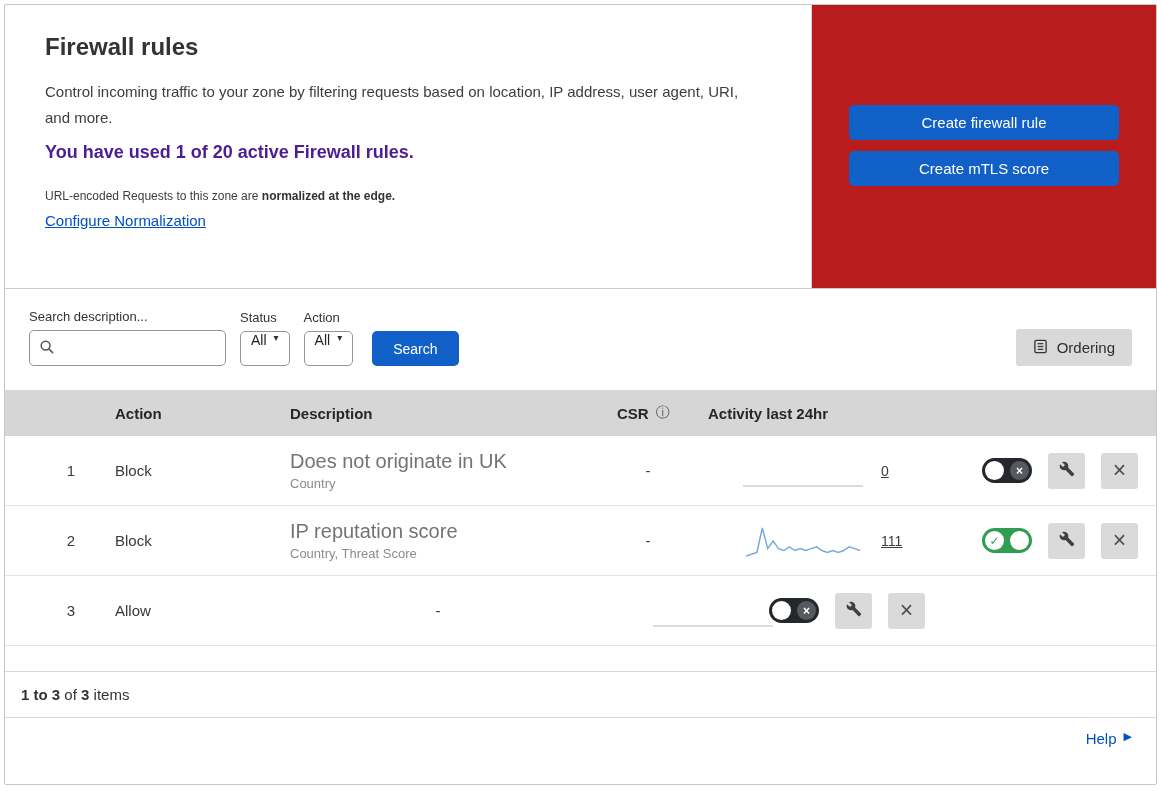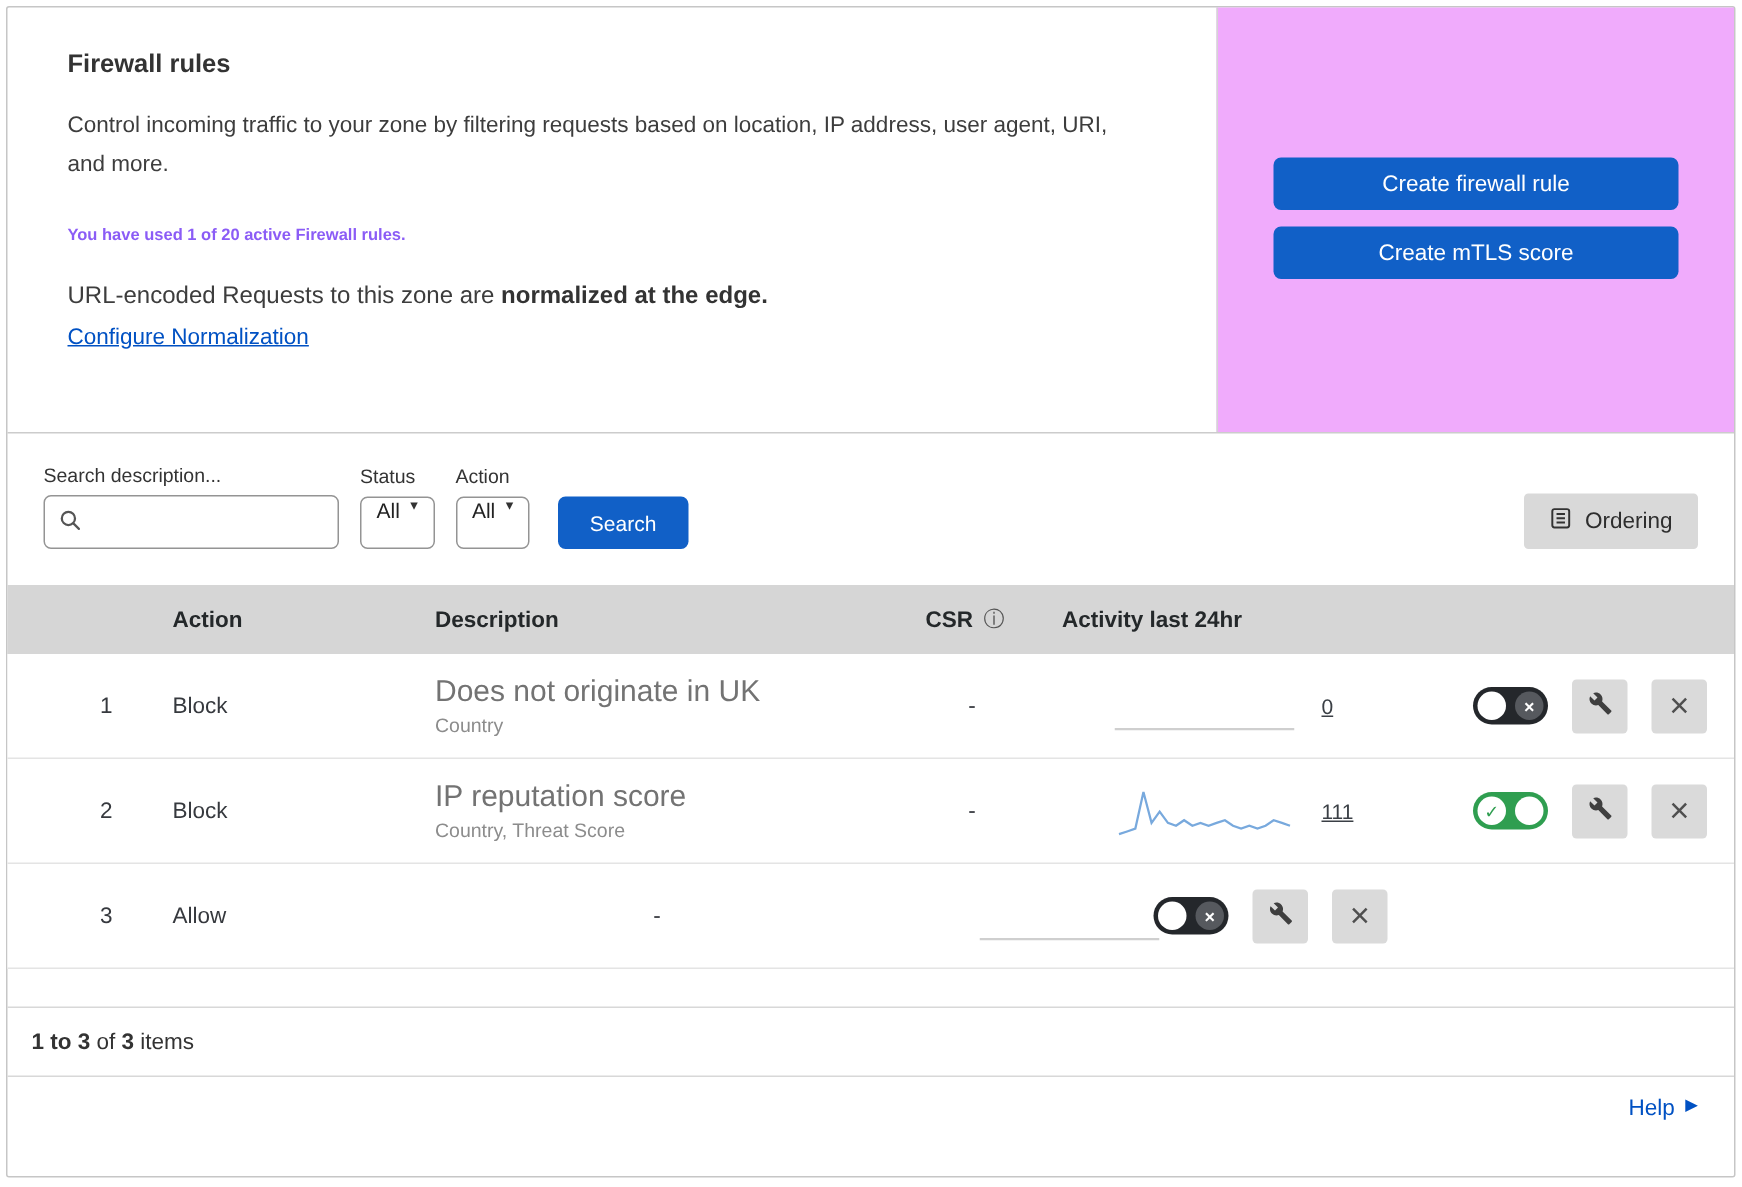--- a/index.html
+++ b/index.html
@@ -10,28 +10,28 @@
   }
   *{box-sizing:border-box;}
   html,body{margin:0;padding:0;background:#fff;
     font-family:"Liberation Sans","DejaVu Sans",sans-serif;color:#36393e;}
   .card{margin:4px;border:1px solid #c6c6c6;border-radius:2px;min-height:781px;
     display:flex;flex-direction:column;background:#fff;}
 
   
   .top-section{display:flex;border-bottom:1px solid #ccc;min-height:284px;}
   .top-left{flex:1;padding:28px 40px 24px 40px;}
-  .page-title{font-size:17px;font-weight:600;color:#333;margin:0 0 18px 0;}
+  .page-title{font-size:24px;font-weight:600;color:#333;margin:0 0 18px 0;}
   .desc{font-size:15px;color:#3d3d3d;line-height:1.75;max-width:710px;margin:0;}
-  .usage{font-size:11px;font-weight:700;color:#8b5cf6;margin:27px 0 0 0;}
-  .norm{font-size:16px;color:#3d3d3d;margin:26px 0 0 0;}
+  .usage{font-size:18px;font-weight:700;color:#4c1d95;margin:10px 0 0 0;}
+  .norm{font-size:12px;color:#3d3d3d;margin:26px 0 0 0;}
   .norm strong{color:#333;}
   .norm-link{display:inline-block;margin-top:9px;font-size:15px;color:var(--link);
     text-decoration:underline;cursor:pointer;}
-  .top-right{width:345px;background:#f0abfc;border-left:1px solid #d4d4d4;
+  .top-right{width:345px;background:#b91c1c;border-left:1px solid #d4d4d4;
     padding:100px 37px 0 37px;}
   .btn-primary{display:block;width:100%;height:35px;margin-bottom:11px;border:none;
     border-radius:5px;background:var(--blue);color:#fff;font-size:15px;cursor:pointer;
     font-family:inherit;}
 
   
   .filter-bar{display:flex;align-items:flex-end;padding:20px 24px 24px 24px;gap:14px;}
   .filter-col{display:flex;flex-direction:column;gap:6px;}
   .filter-label{font-size:13px;color:#333;}
   .search-box{position:relative;}

